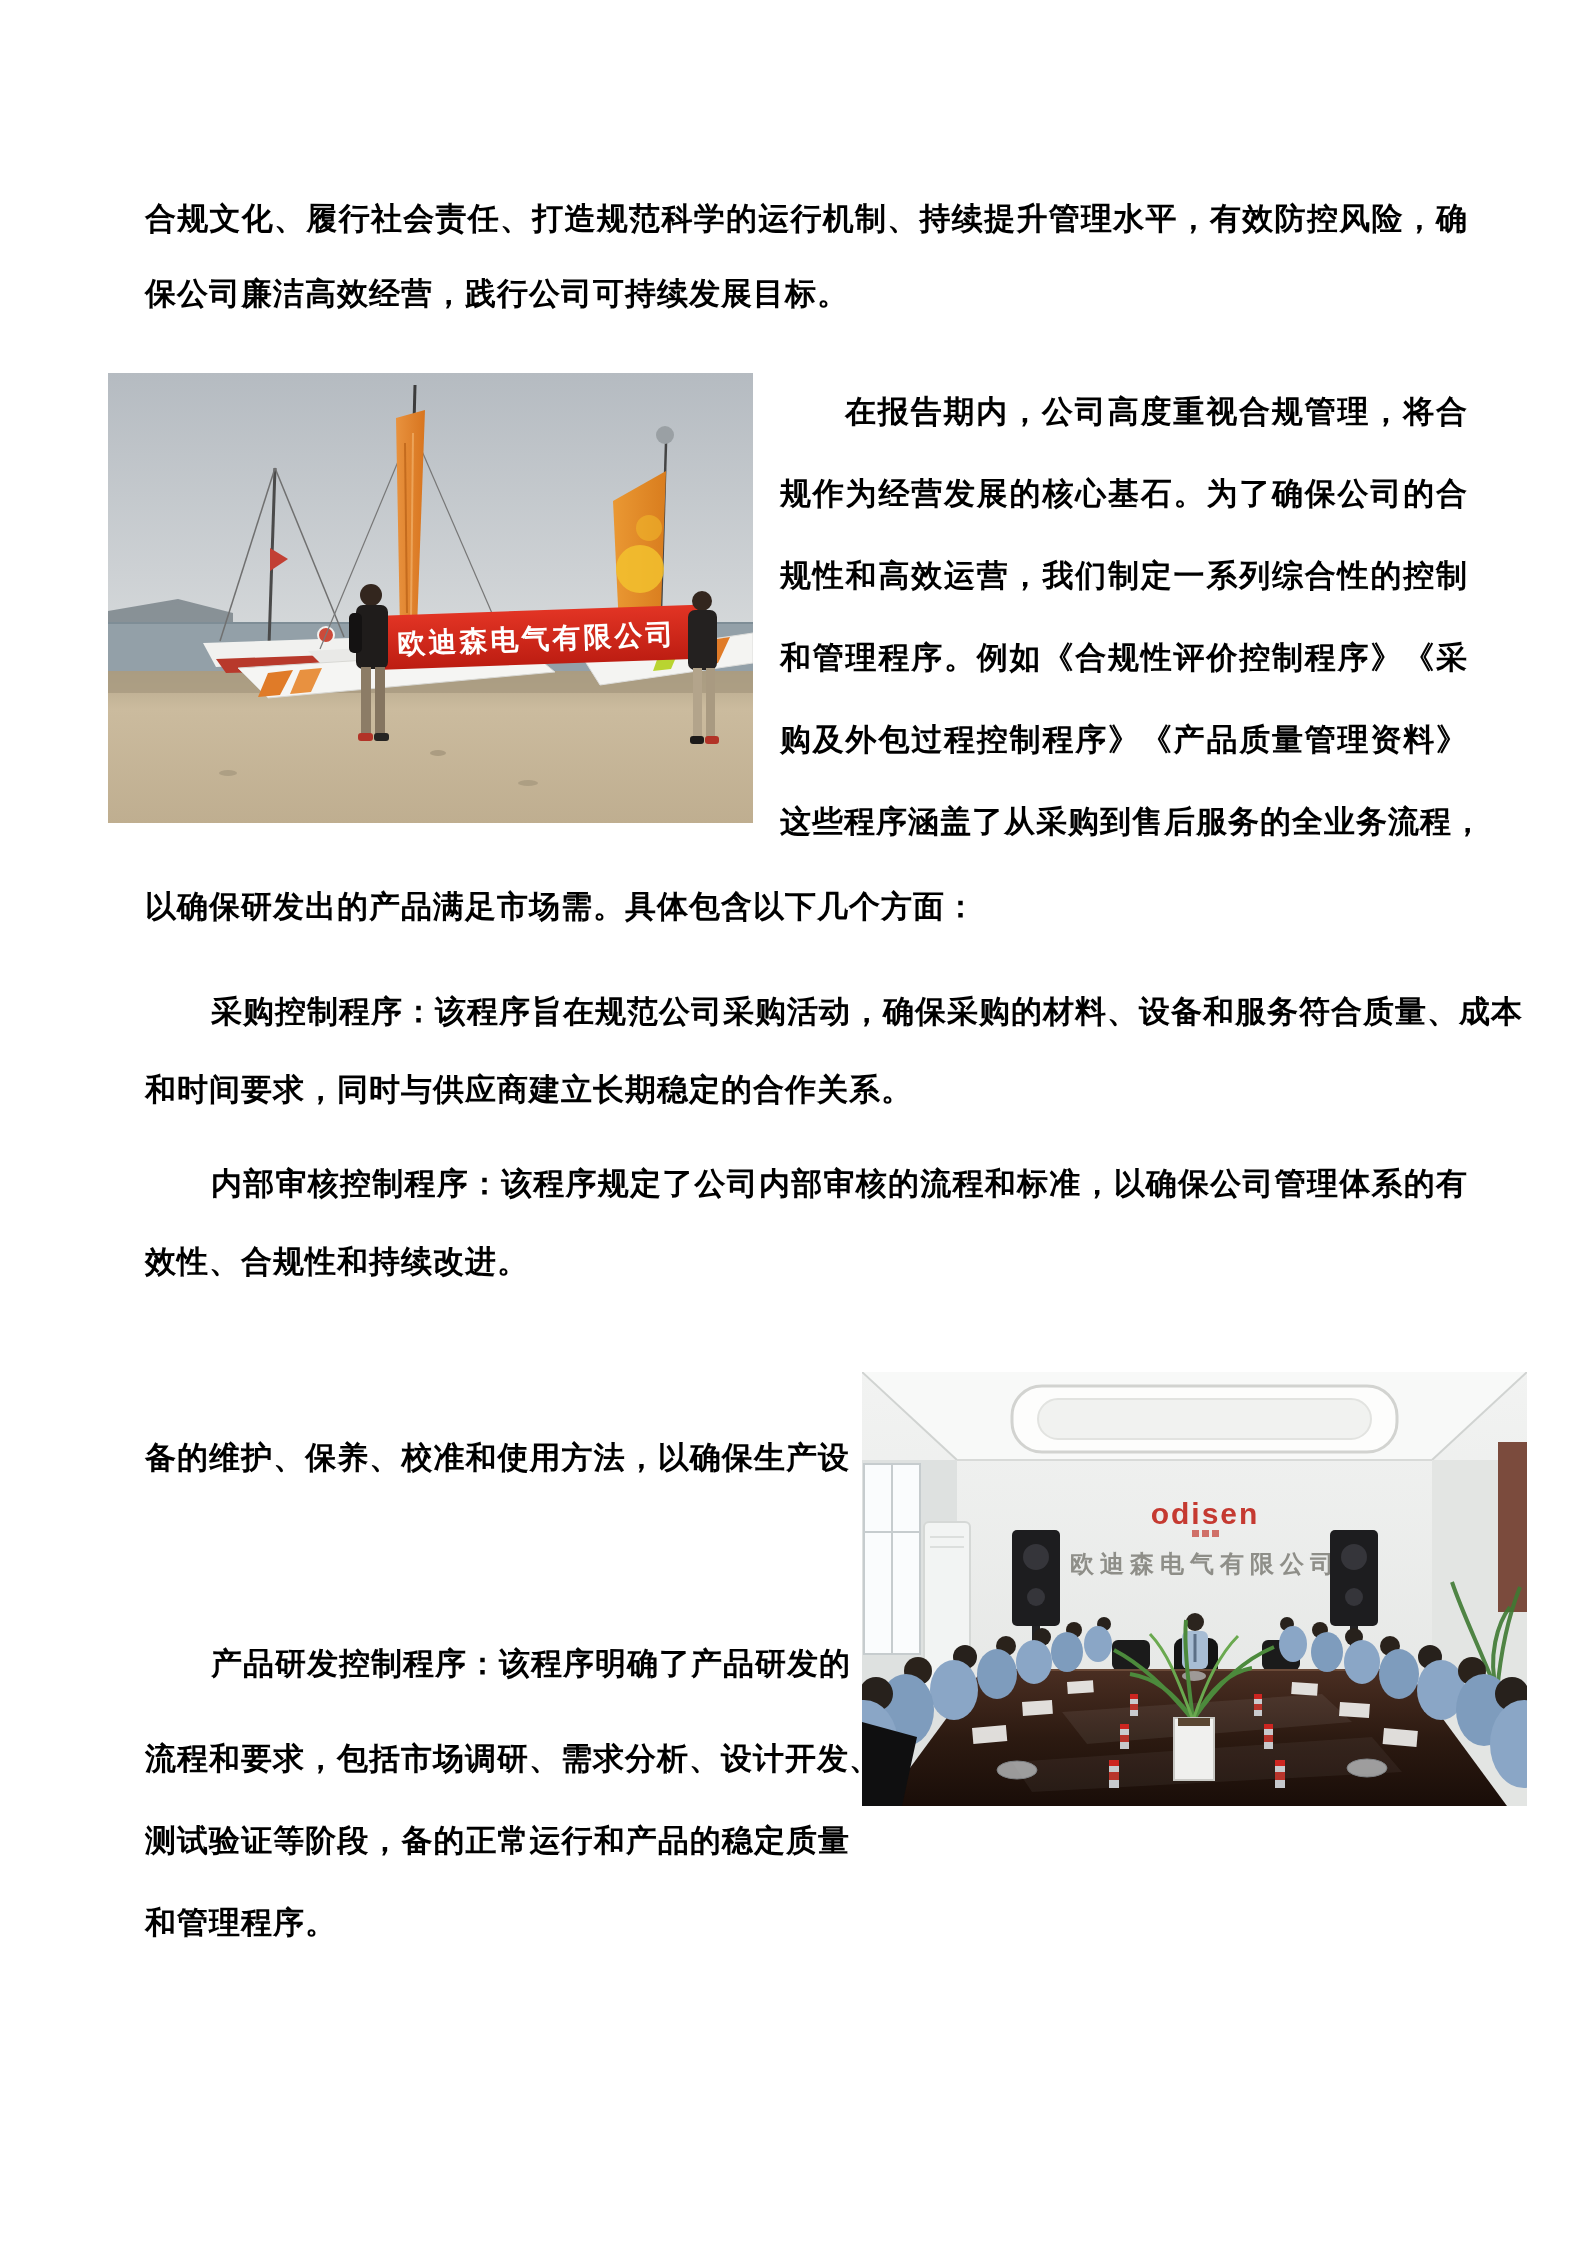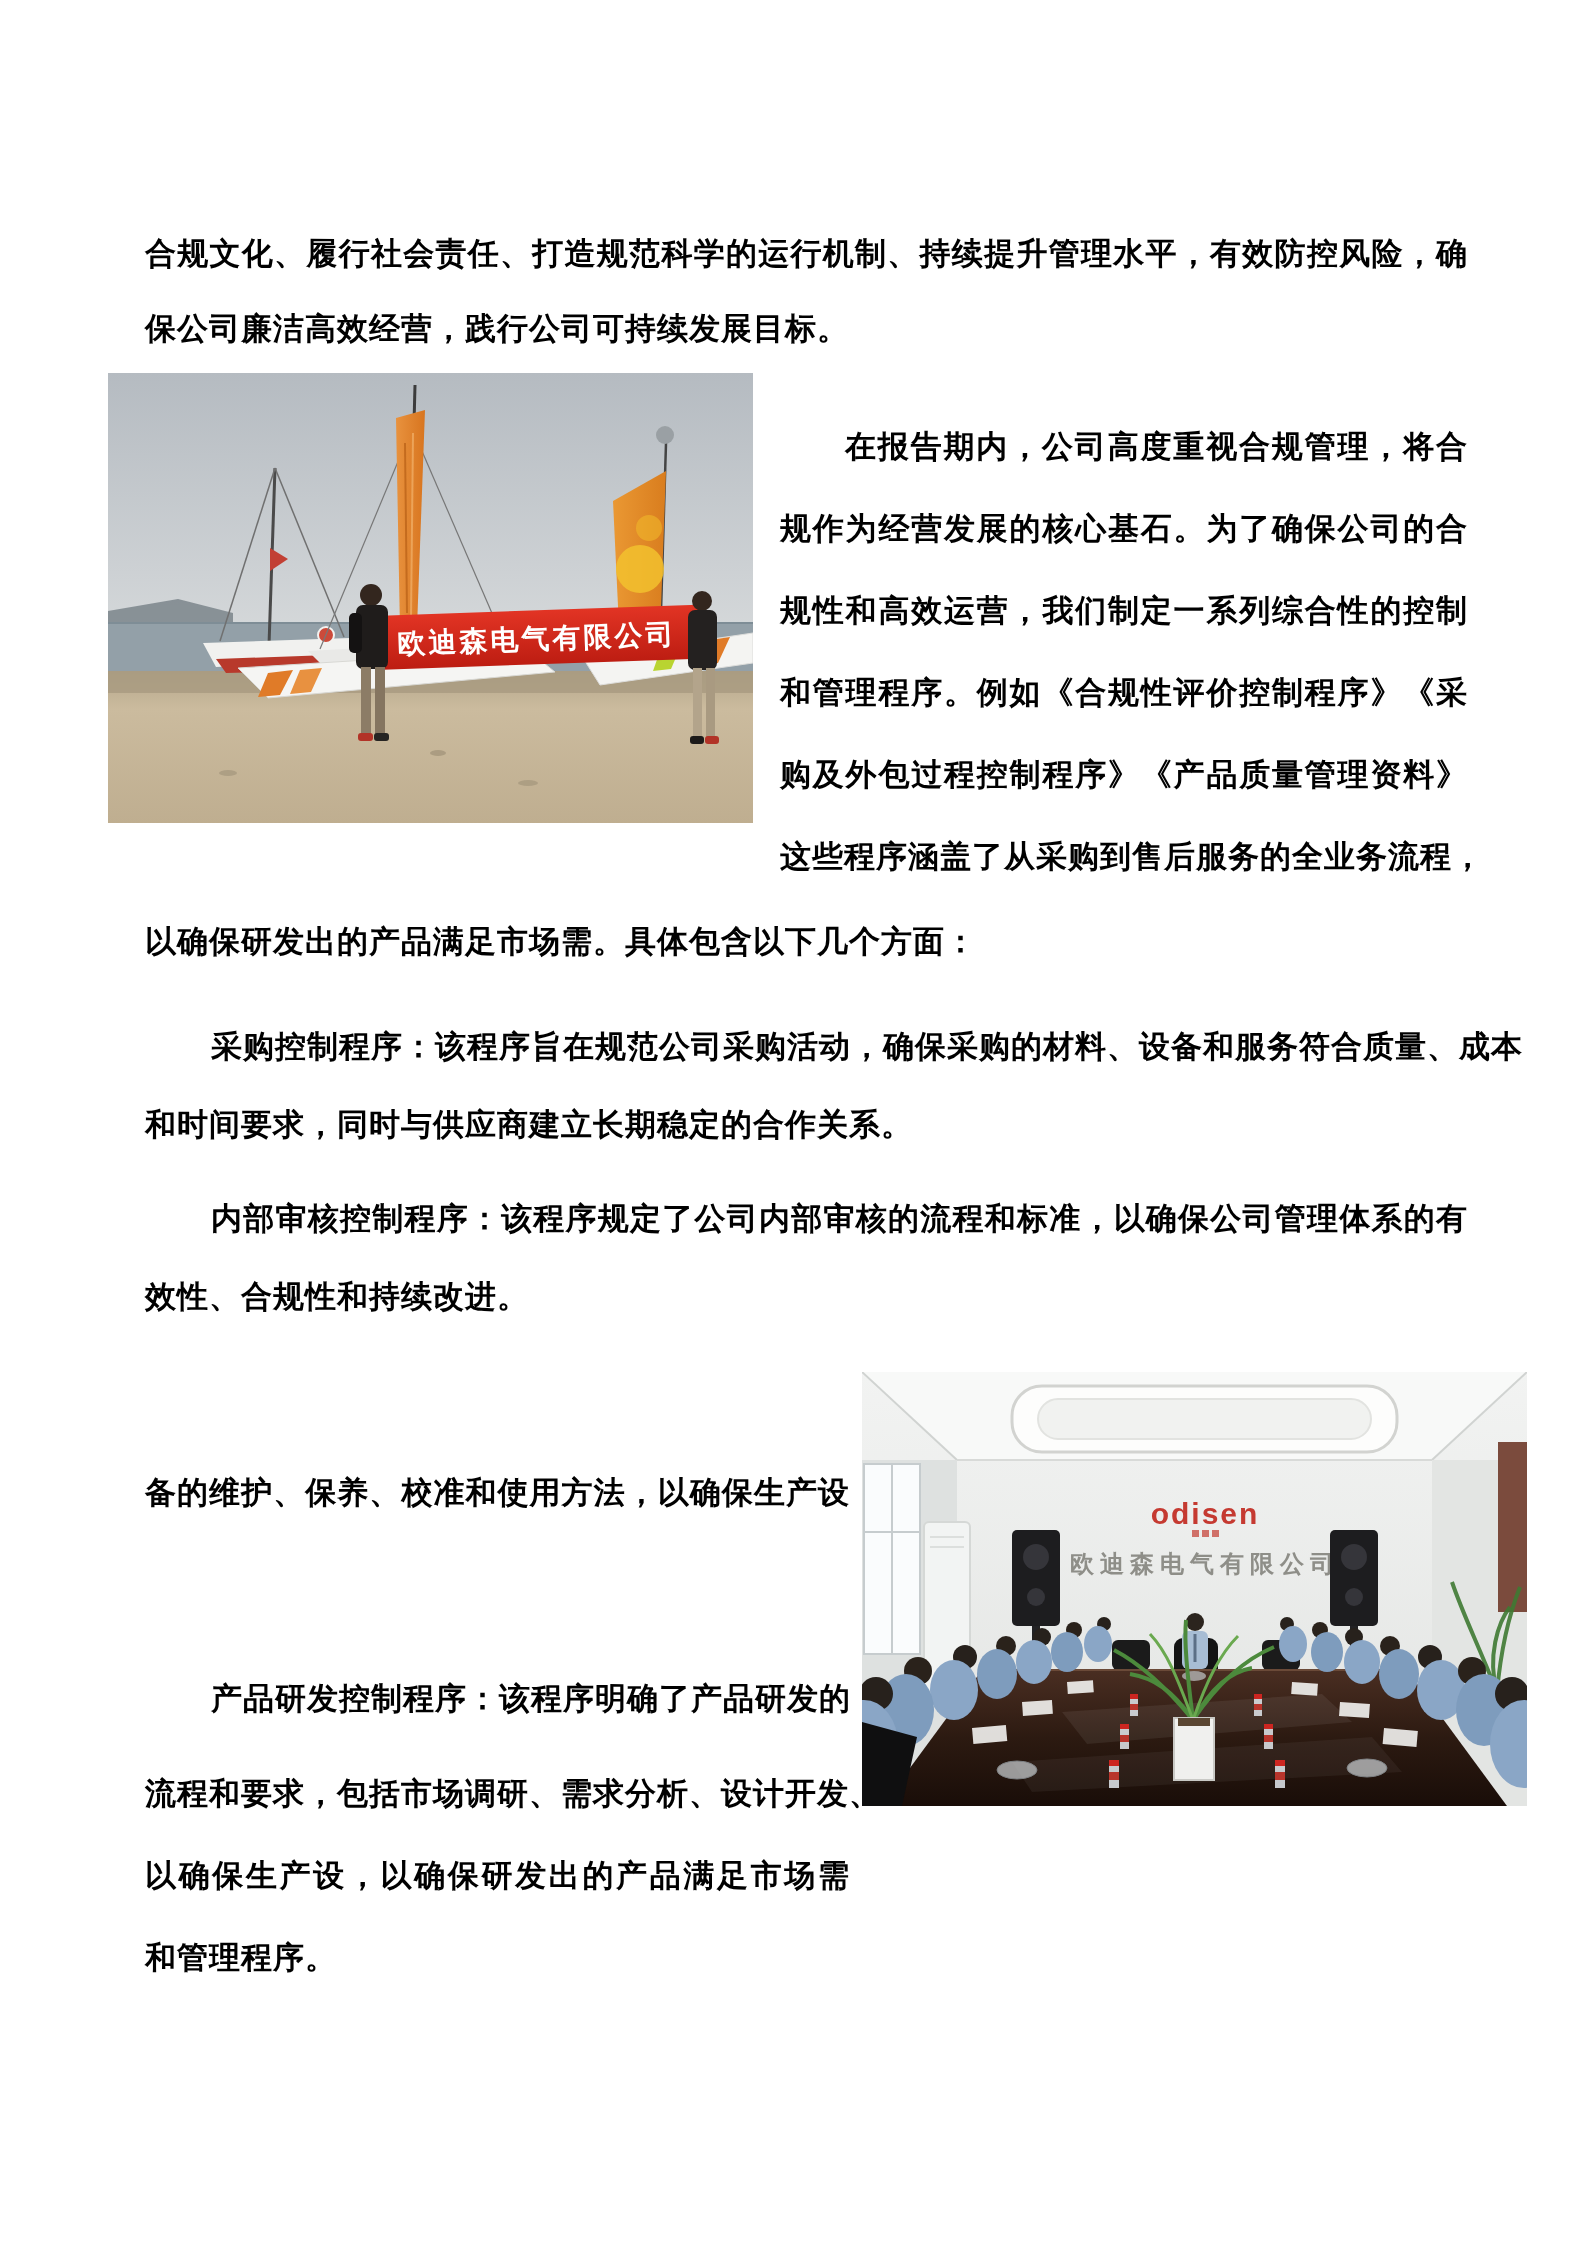--- a/index.html
+++ b/index.html
@@ -12,21 +12,20 @@
     overflow:hidden;
   }
   .ln {
     position:absolute;
     font-size:31px;
     line-height:44px;
     color:#000000;
     font-weight:600;
     letter-spacing:1px;
     white-space:nowrap;
-    margin-top:35px;
   }
   .just {
     text-align:justify;
     text-align-last:justify;
     text-justify:inter-character;
   }
   .photo {
     position:absolute;
     overflow:hidden;
   }
@@ -315,16 +314,16 @@
         <rect x="316" y="346" width="32" height="8" fill="#5a4632"></rect>
       </g>
       <polygon points="0,350 55,365 40,434 0,434" fill="#0f0f10"></polygon>
     </svg>
   </div>
 
   <div class="ln just" style="left:145px; top:1436px; width:705px;">备的维护、保养、校准和使用方法，以确保生产设</div>
 
   <div class="ln just" style="left:211px; top:1642px; width:639px;">产品研发控制程序：该程序明确了产品研发的</div>
   <div class="ln just" style="left:145px; top:1737px; width:713px;">流程和要求，包括市场调研、需求分析、设计开发、</div>
-  <div class="ln just" style="left:145px; top:1819px; width:705px;">以确保生产设，以确保研发出的产品满足市场需</div>
+  <div class="ln just" style="left:145px; top:1819px; width:705px;">测试验证等阶段，备的正常运行和产品的稳定质量</div>
   <div class="ln" style="left:145px; top:1901px;">和管理程序。</div>
 
 </div>
 
 </body></html>

